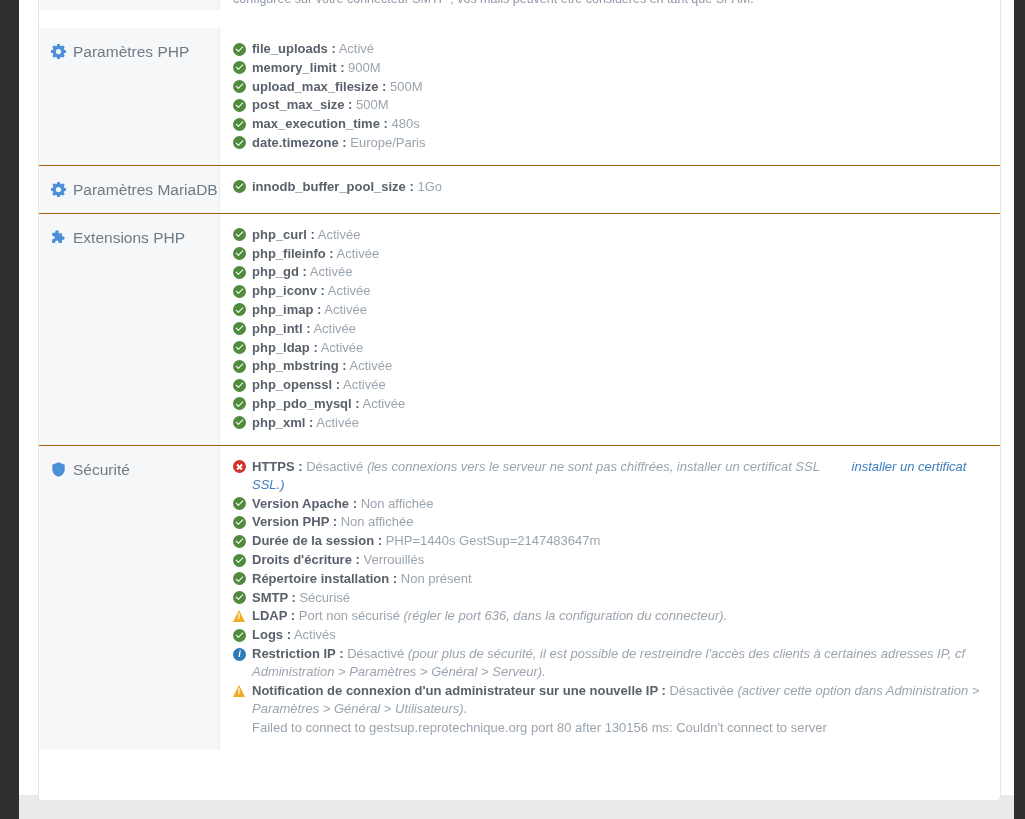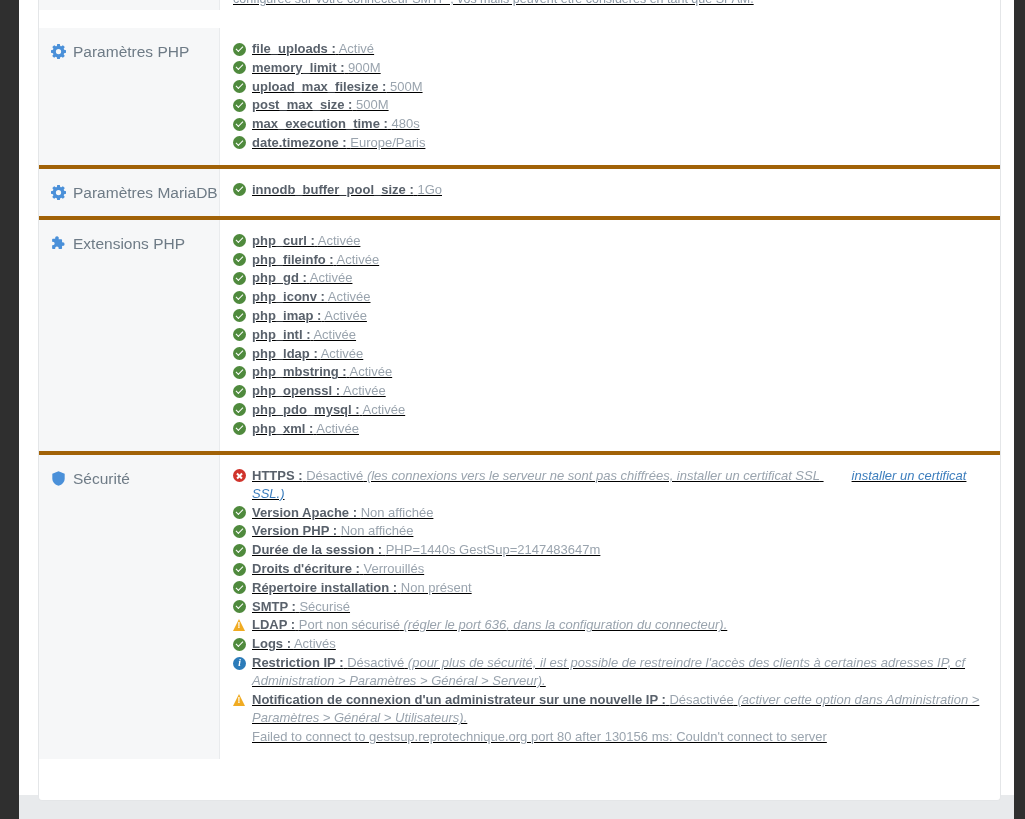--- a/index.html
+++ b/index.html
@@ -48,21 +48,21 @@
     border: 1px solid #e4e6e8;
     border-top: none;
     border-radius: 0 0 4px 4px;
     overflow: hidden;
   }
 
   
   .srow {
     display: flex;
     align-items: stretch;
-    border-top: 4px solid #a16207;
+    border-top: 1px solid #a16207;
     min-height: 30px;
   }
   .srow:first-child { border-top: none; }
 
   .lbl-cell {
     flex: 0 0 181px;
     width: 181px;
     background: #f6f7f8;
     border-right: 1px solid #e9ebed;
     padding: 14px 10px 14px 12px;
@@ -73,21 +73,20 @@
   .lbl-text {
     font-size: 15.5px;
     color: #6e7b86;
     line-height: 19px;
     white-space: nowrap;
   }
   .val-cell {
     flex: 1 1 auto;
     background: #ffffff;
     padding: 12px 16px 12px 13px;
-    text-decoration: underline;
   }
 
   
   .cut-row { border-top: none; }
   .cut-row .lbl-cell { padding: 0; height: 12px; }
   .cut-row .val-cell { padding: 0 16px 0 13px; height: 12px; overflow: hidden; }
   .cut-text {
     font-size: 12.5px;
     color: #8d99a6;
     line-height: 18px;

